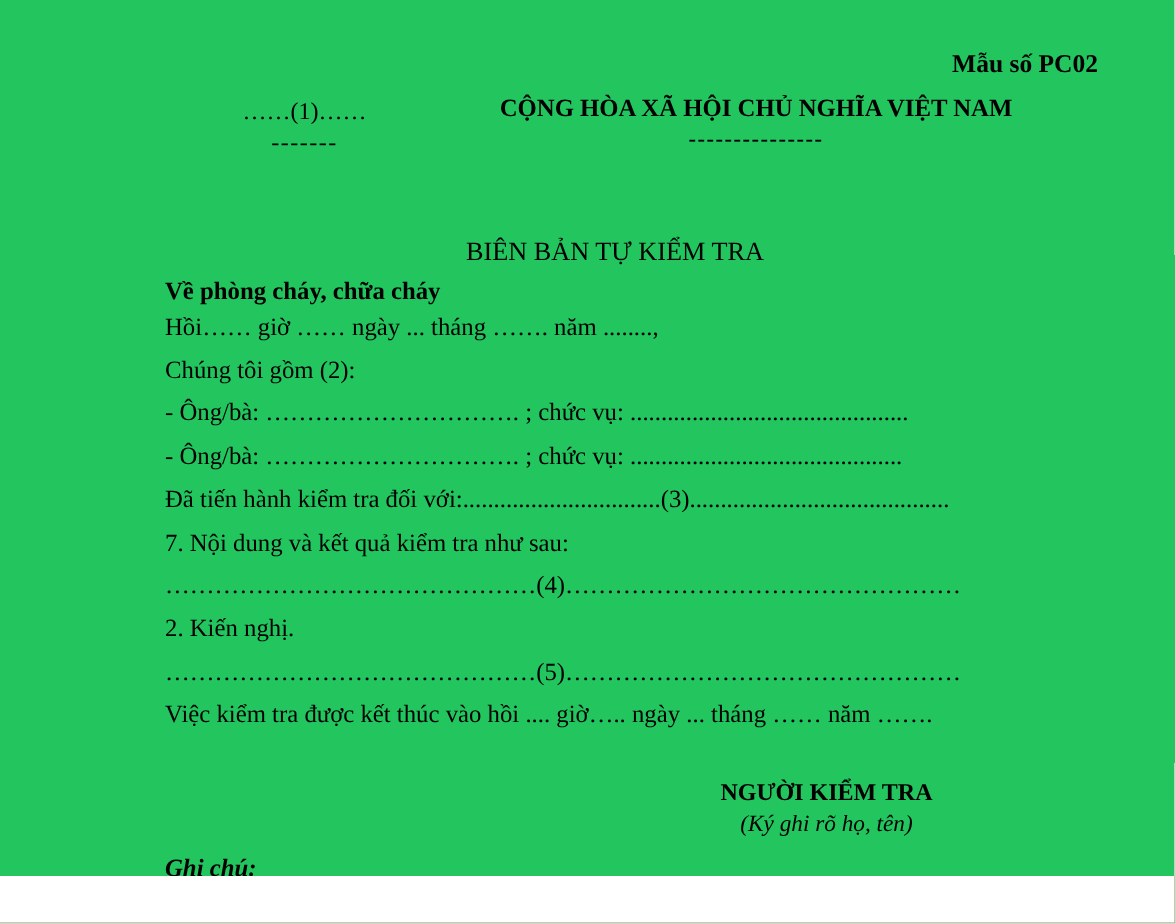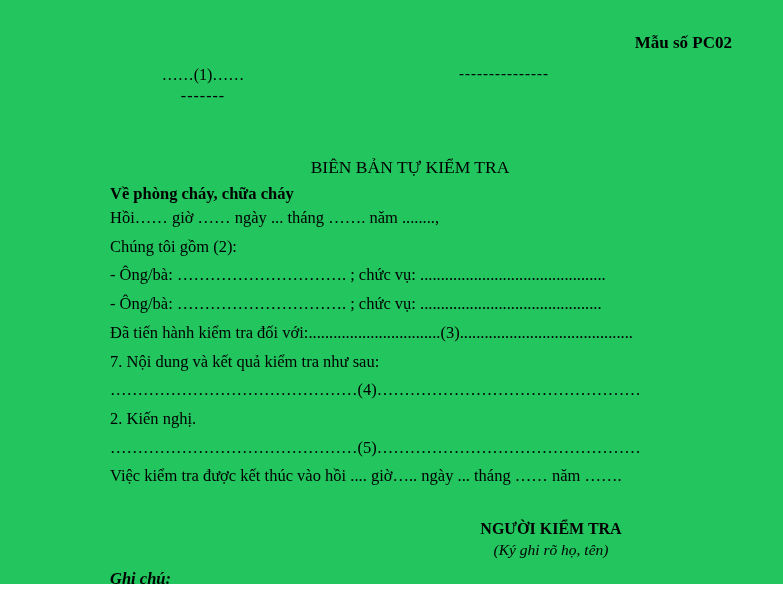--- a/index.html
+++ b/index.html
@@ -146,20 +146,21 @@
 <div class="page">
 
   <div class="form-number">Mẫu số PC02</div>
 
   <div class="header-left">
     <div>……(1)……</div>
     <div class="dash-line">-------</div>
   </div>
 
   <div class="header-right">
+    <div class="motto-1">CỘNG HÒA XÃ HỘI CHỦ NGHĨA VIỆT NAM</div>
     <div class="motto-underline">---------------</div>
   </div>
 
   <div class="doc-title">BIÊN BẢN TỰ KIỂM TRA</div>
 
   <div class="doc-subtitle">Về phòng cháy, chữa cháy</div>
 
   <div class="body-text">
     <div>Hồi…… giờ …… ngày ... tháng ……. năm ........,</div>
     <div>Chúng tôi gồm (2):</div>

